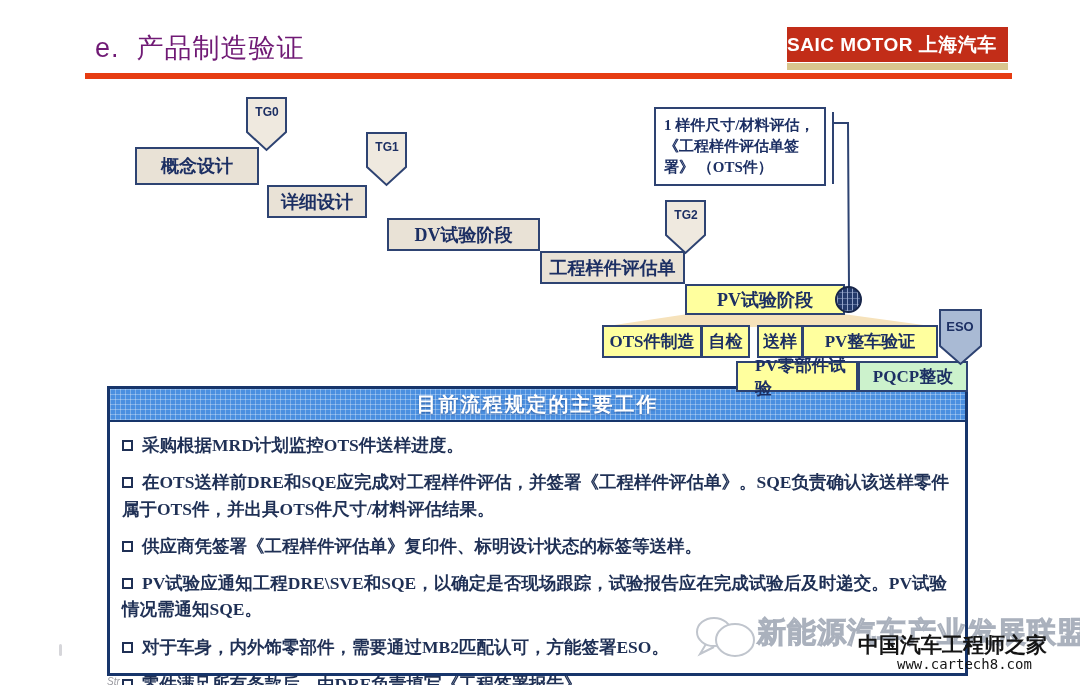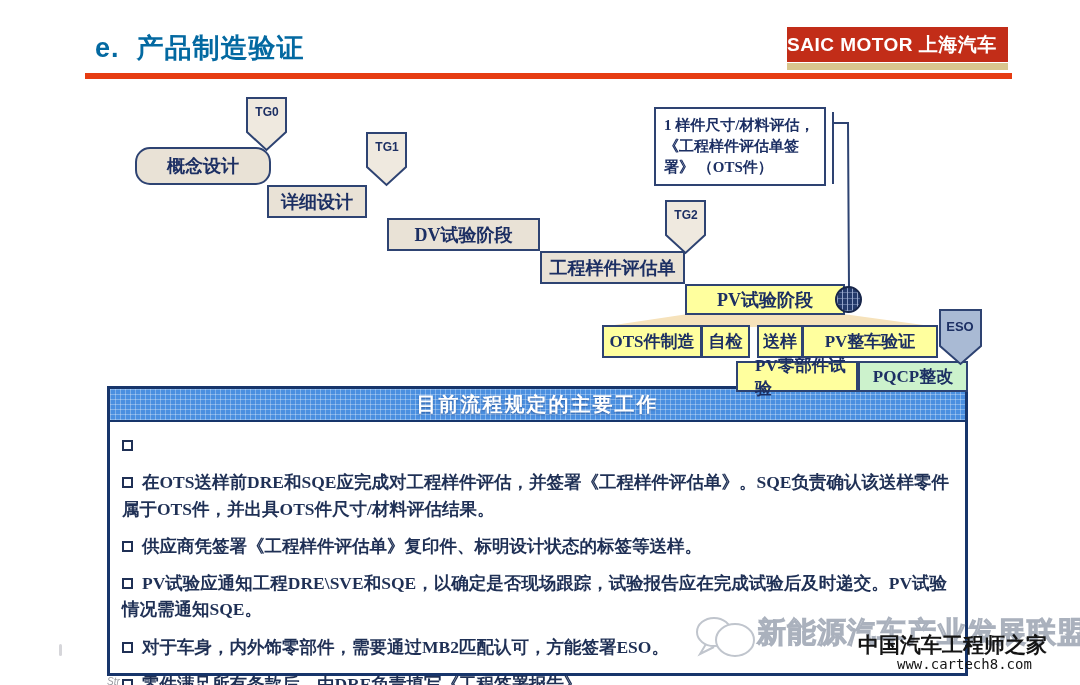--- a/index.html
+++ b/index.html
@@ -3,21 +3,21 @@
 <meta charset="utf-8">
 <style>
   html,body{margin:0;padding:0;background:#ffffff;}
   .slide{
     position:relative; width:1080px; height:685px; overflow:hidden;
     background:#ffffff; font-family:"Liberation Sans", sans-serif;
   }
   
   .slide-title{
     position:absolute; left:95px; top:30px;
-    font-size:27px; font-weight:bold; color:#0369a1;
+    font-size:27px; font-weight:normal; color:#701a75;
     white-space:pre; letter-spacing:1px;
   }
   .header-rule{
     position:absolute; left:85px; top:73px; width:927px; height:6px;
     background:#e63c12;
   }
   .logo{
     position:absolute; left:787px; top:27px; width:221px; height:35px;
     background:#c22d18; display:flex; align-items:center; justify-content:flex-start;
   }
@@ -28,21 +28,21 @@
   }
 
   
   .phase{
     position:absolute; box-sizing:border-box;
     border:2px solid #2e4372; background:#e9e2d6;
     display:flex; align-items:center; justify-content:center;
     font-family:"Liberation Serif","DejaVu Serif",serif;
     font-size:18px; font-weight:600; color:#1c2f63;
   }
-  .phase-0{ left:135px; top:147px; width:136px; height:38px;border-radius:15px; }
+  .phase-0{ left:135px; top:147px; width:124px; height:38px; }
   .phase-1{ left:267px; top:185px; width:100px; height:33px; }
   .phase-2{ left:387px; top:218px; width:153px; height:33px; }
   .phase-3{ left:540px; top:251px; width:145px; height:33px; }
   .phase-4{ left:685px; top:284px; width:160px; height:31px; background:#ffff9e; z-index:2;}
 
   .flag{ position:absolute; width:42px; height:55px; }
   .flag svg{ position:absolute; left:0; top:0; }
   .flag span{
     position:absolute; left:0; top:8px; width:100%; text-align:center;
     font-size:12px; font-weight:bold; color:#1c2f63;
@@ -229,21 +229,21 @@
     </div>
   <div class="pstep pstep-1">
       <span>PQCP整改</span>
     </div>
 
   <div class="panel">
     <div class="panel-titlebar">
       <span>目前流程规定的主要工作</span>
     </div>
     <div class="panel-body">
-      <p class="bullet"><span class="sq"></span></p>
+      <p class="bullet"><span class="sq"></span><span>采购根据MRD计划监控OTS件送样进度。</span></p>
       <p class="bullet"><span class="sq"></span><span>在OTS送样前DRE和SQE应完成对工程样件评估，并签署《工程样件评估单》。SQE负责确认该送样零件属于OTS件，并出具OTS件尺寸/材料评估结果。</span></p>
       <p class="bullet"><span class="sq"></span><span>供应商凭签署《工程样件评估单》复印件、标明设计状态的标签等送样。</span></p>
       <p class="bullet"><span class="sq"></span><span>PV试验应通知工程DRE\SVE和SQE，以确定是否现场跟踪，试验报告应在完成试验后及时递交。PV试验情况需通知SQE。</span></p>
       <p class="bullet"><span class="sq"></span><span>对于车身，内外饰零部件，需要通过MB2匹配认可，方能签署ESO。</span></p>
       <p class="bullet"><span class="sq"></span><span>零件满足所有条款后，由DRE负责填写《工程签署报告》。</span></p>
     </div>
   </div>
 
   <svg class="wm wm-icon" width="66" height="52">
     <ellipse cx="22" cy="22" rx="17" ry="14" fill="none" stroke="#c0c5cd" stroke-width="2"></ellipse>

